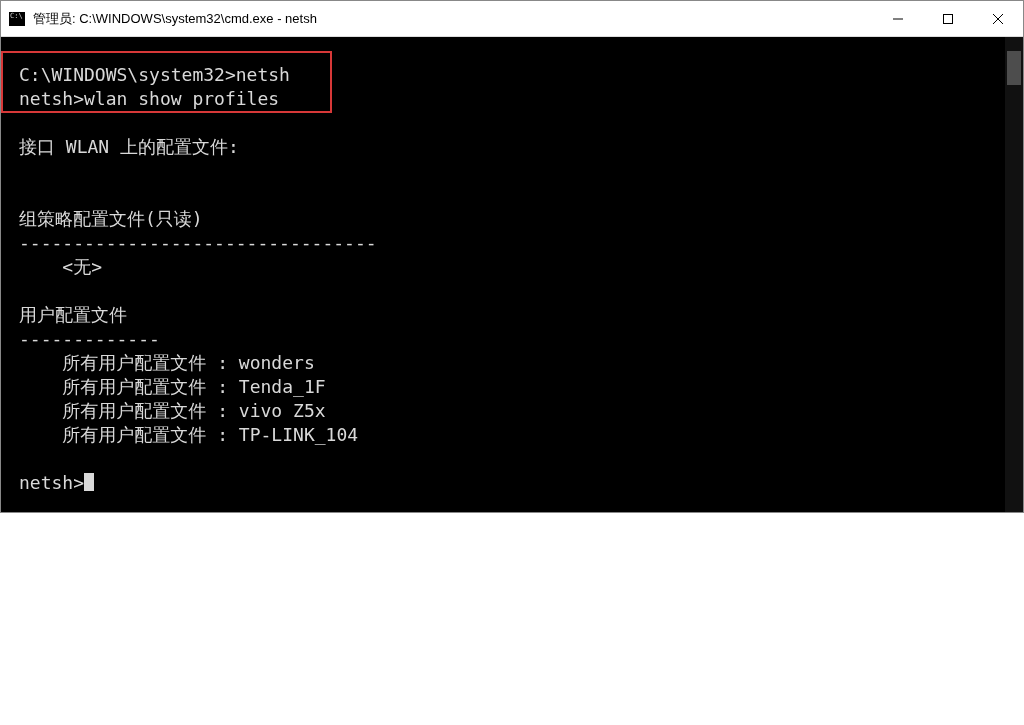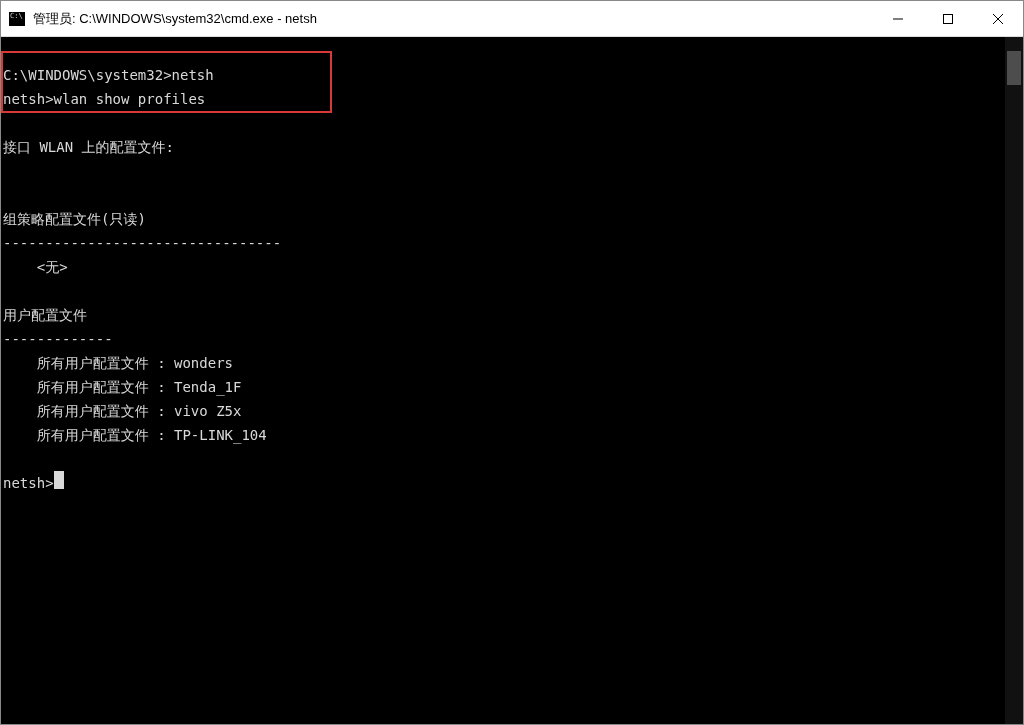--- a/index.html
+++ b/index.html
@@ -9,21 +9,21 @@
     }
     body {
       font-family: "Segoe UI", Tahoma, sans-serif;
       background: #fff;
       width: 1024px;
       height: 725px;
       overflow: hidden;
     }
     .window {
       width: 1024px;
-      height: 725px;
+      height: 513px;
       background: #fff;
       border: 1px solid #888;
       display: flex;
       flex-direction: column;
     }
     .titlebar {
       height: 36px;
       background: #fff;
       display: flex;
       align-items: center;
@@ -70,24 +70,24 @@
       color: #000;
     }
     .terminal-area {
       flex: 1;
       background: #000;
       position: relative;
       display: flex;
     }
     .terminal-content {
       flex: 1;
-      padding: 2px 2px;
+      padding: 2px 18px;
       color: #d9d9d9;
       font-family: "NSimSun", "SimSun", "Consolas", monospace;
-      font-size: 14px;
+      font-size: 18px;
       line-height: 24px;
       white-space: pre;
       overflow: hidden;
     }
     .scrollbar-track {
       width: 18px;
       background: #111;
       position: relative;
     }
     .scrollbar-thumb {

